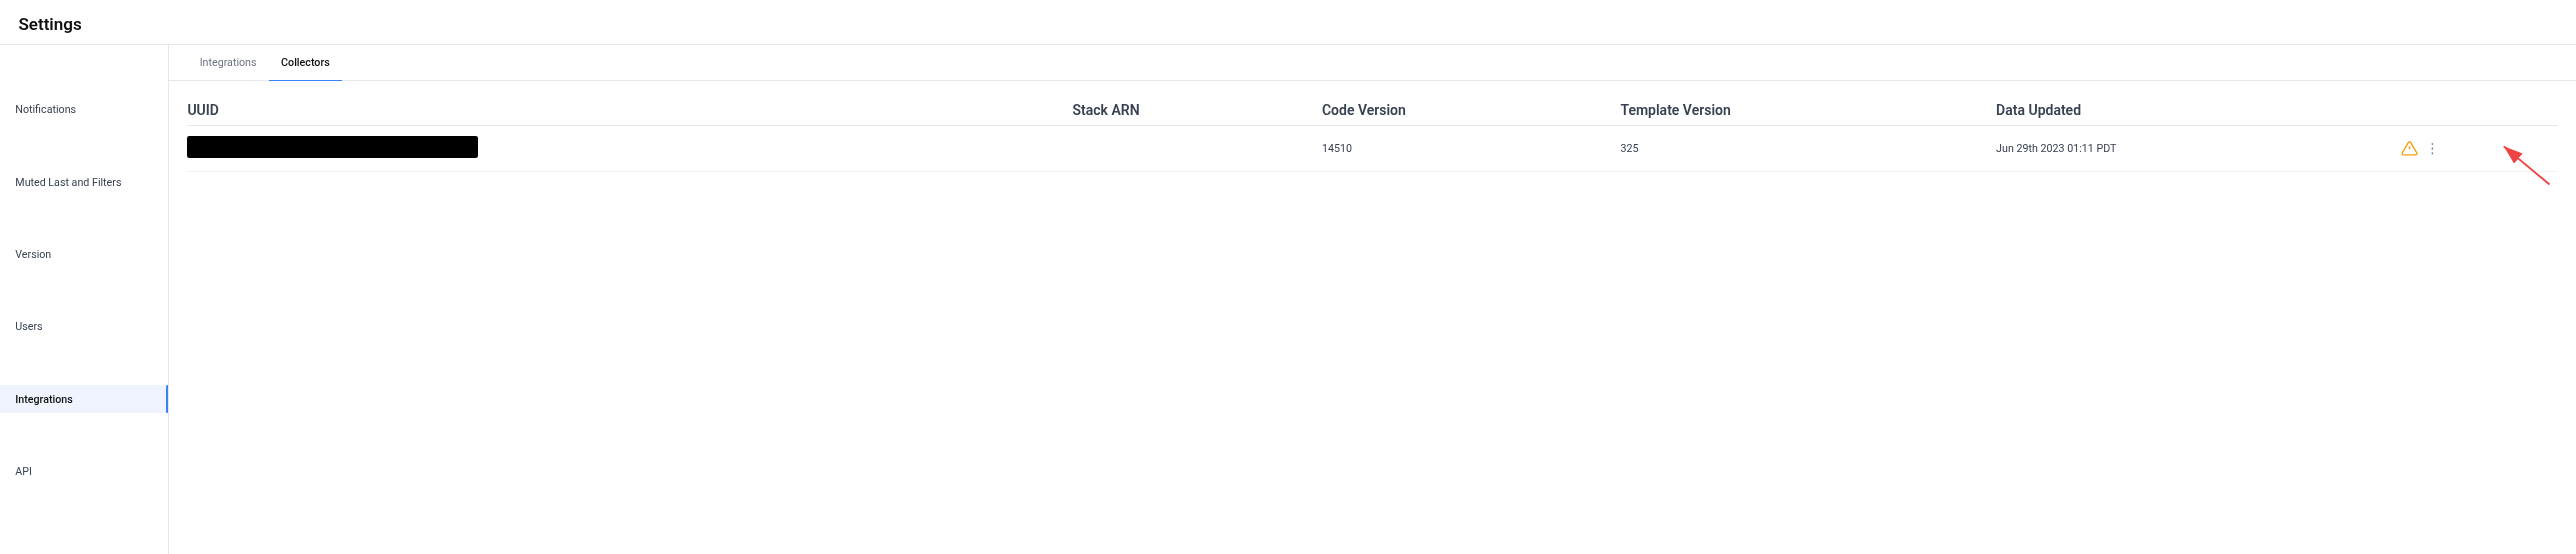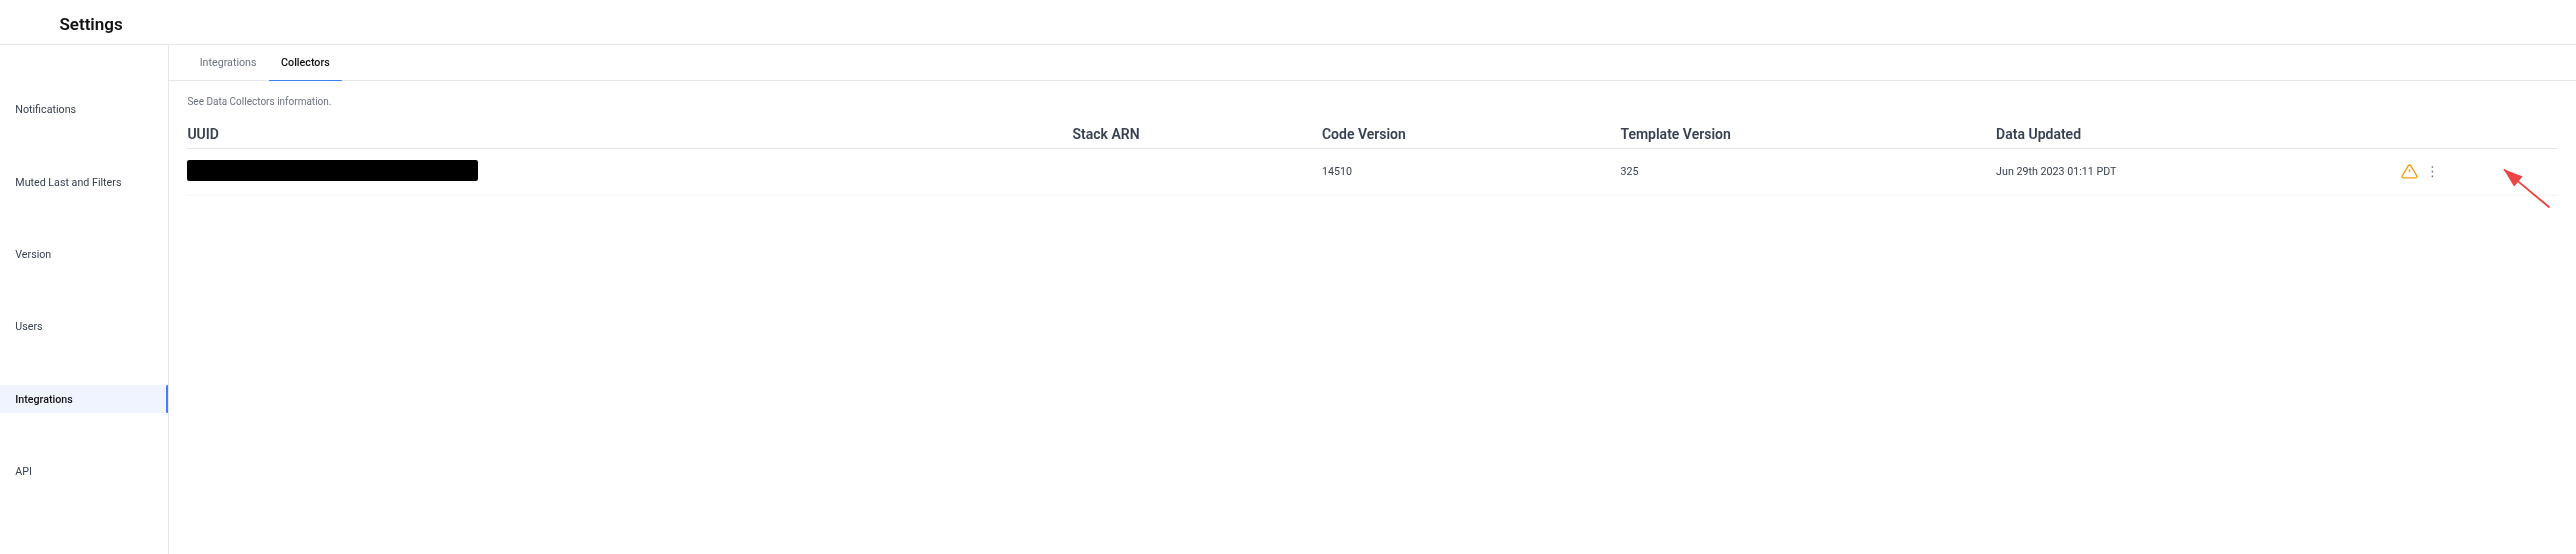--- a/index.html
+++ b/index.html
@@ -12,21 +12,20 @@
 
     .page-header {
       padding: 13.8px 18.4px 10.7px 18.4px;
       border-bottom: 0.8px solid #e5e7eb;
     }
 
     .page-title {
       font-size: 17px;
       font-weight: 600;
       color: #111;
-      margin-left: 41px;
     }
 
     .layout {
       display: flex;
       min-height: calc(100vh - 44px);
     }
 
     
     .sidebar {
       width: 169px;
@@ -211,23 +210,20 @@
       <div class="tab">
         <span>Integrations</span>
       </div>
       <div class="tab active">
         <span>Collectors</span>
       </div>
     </div>
 
     <div class="content-area">
 
-      <div class="info-link">
-        <span>See Data Collectors information.</span>
-      </div>
 
       <div class="table-row-wrapper">
         <table class="data-table">
           <thead>
             <tr>
               <th>UUID</th>
               <th>Stack ARN</th>
               <th>Code Version</th>
               <th>Template Version</th>
               <th>Data Updated</th>

